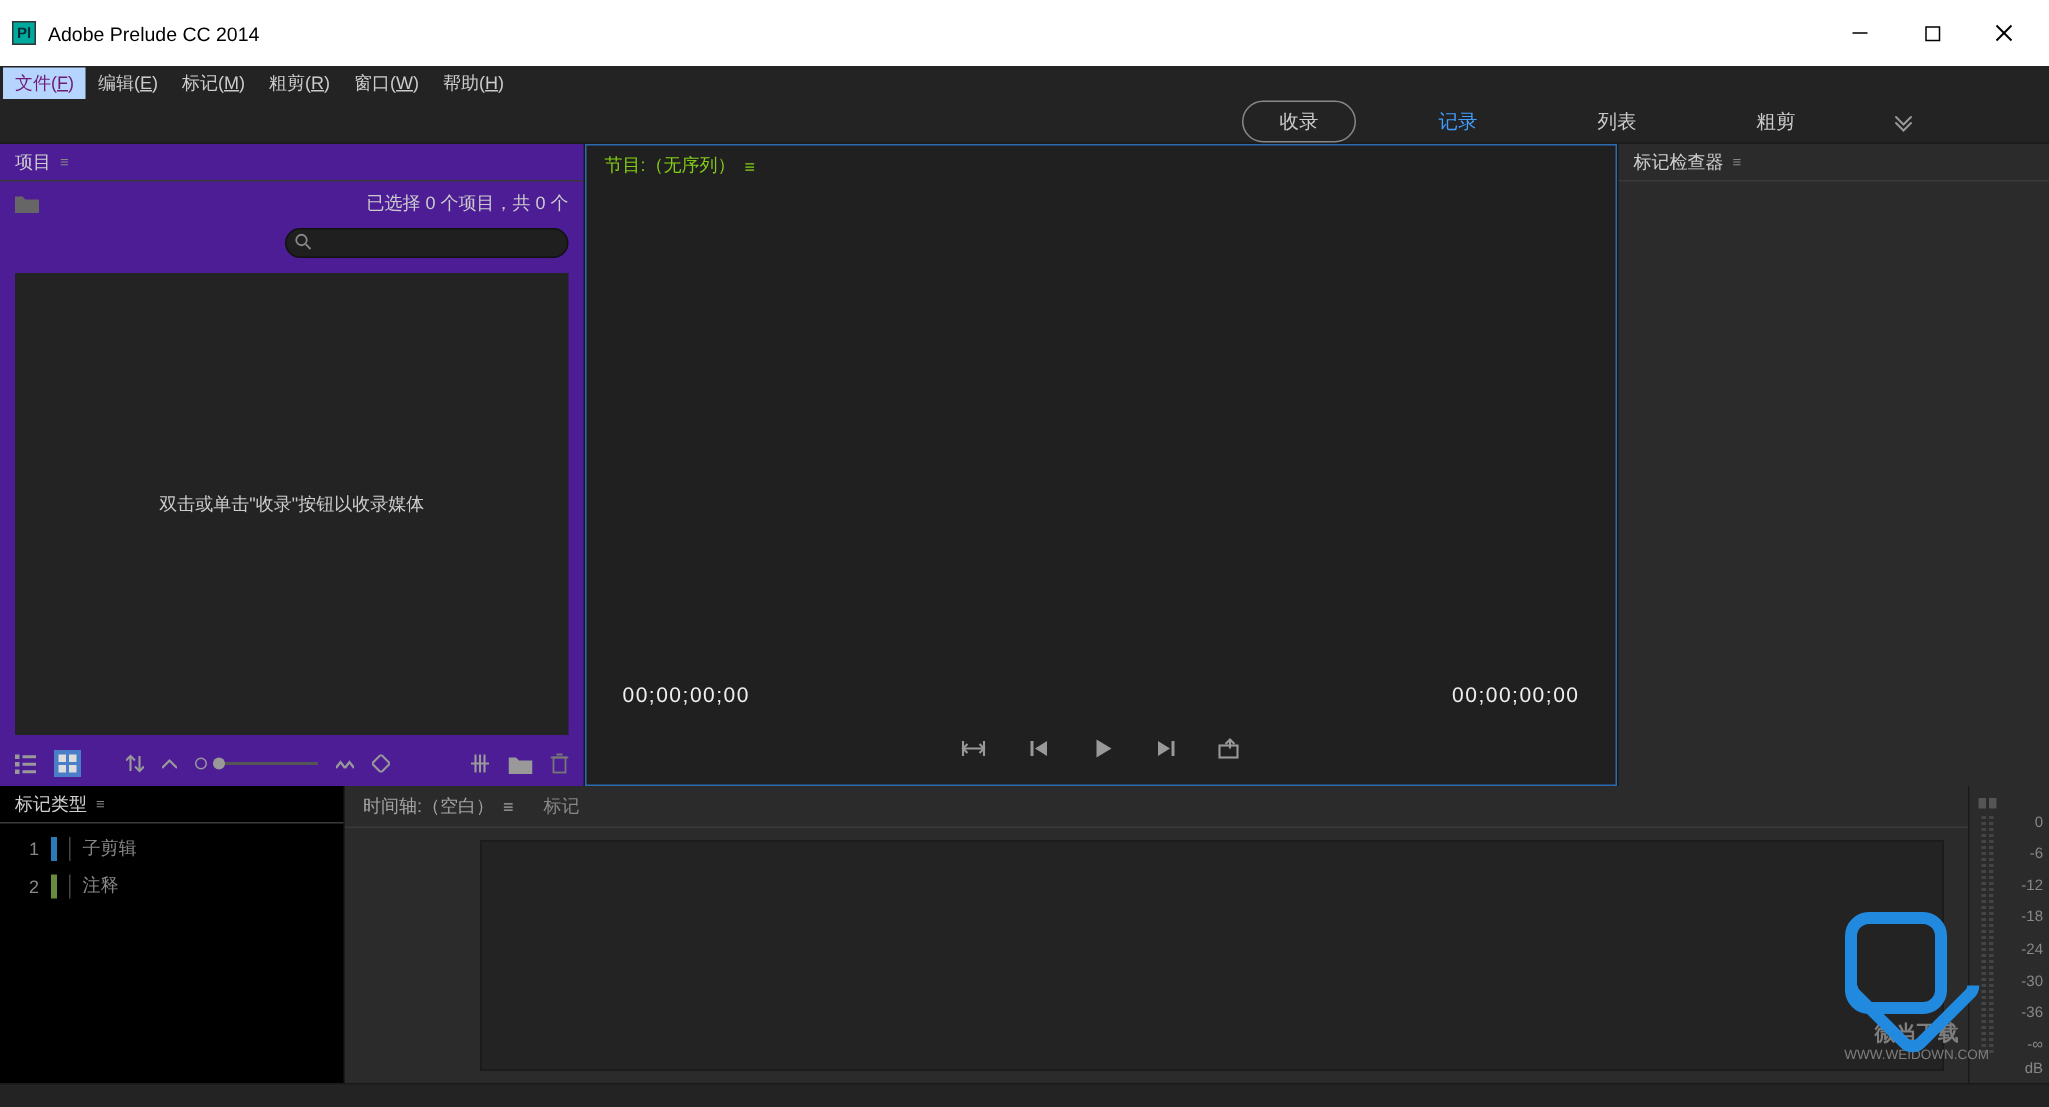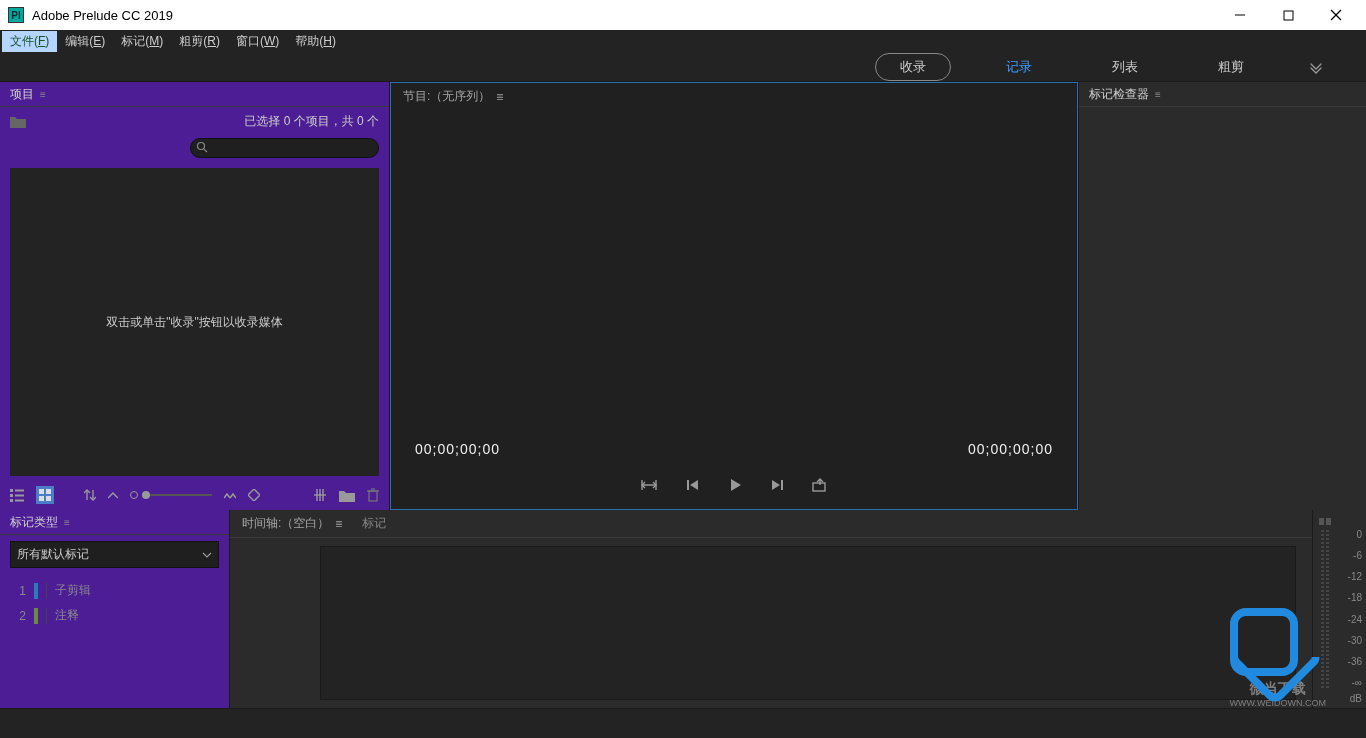--- a/index.html
+++ b/index.html
@@ -1,31 +1,31 @@
 <!DOCTYPE html>
 <html><head>
 <meta charset="utf-8">
 <style>
 * { margin: 0; padding: 0; box-sizing: border-box; font-family: "Microsoft YaHei", Arial, sans-serif; }
 body { background: #232323; width: 1366px; height: 738px; overflow: hidden; user-select: none; }
 
 
-.titlebar { height: 30px; background: #fff; display: flex; align-items: center; padding: 0 8px; font-size: 13px; color: #000; }
+.titlebar { height: 44px; background: #fff; display: flex; align-items: center; padding: 0 8px; font-size: 13px; color: #000; }
 .titlebar .app-icon { width: 16px; height: 16px; background: #00a99d; display: flex; align-items: center; justify-content: center; font-size: 10px; font-weight: bold; color: #002b36; margin-right: 8px; border: 1px solid #333; }
 .titlebar .win-controls { margin-left: auto; display: flex; gap: 20px; padding-right: 8px; }
 .titlebar .win-controls span { width: 28px; display: flex; align-items: center; justify-content: center; cursor: pointer; font-size: 14px; }
 
 
 .menubar { height: 22px; background: #232323; display: flex; align-items: center; padding: 0 2px; font-size: 12px; color: #ccc; }
 .menubar .menu-item { padding: 2px 8px; cursor: pointer; }
-.menubar .menu-item.active { background: #b5d5ff; color: #14532d; }
+.menubar .menu-item.active { background: #b5d5ff; color: #701a75; }
 .menubar .hotkey { text-decoration: underline; }
 
 
-.workspace-bar { height: 30px; background: #232323; display: flex; align-items: center; justify-content: flex-end; padding-right: 33px; gap: 30px; font-size: 13px; color: #ccc; border-bottom: 1px solid #1a1a1a; }
+.workspace-bar { height: 30px; background: #232323; display: flex; align-items: center; justify-content: flex-end; padding-right: 80px; gap: 30px; font-size: 13px; color: #ccc; border-bottom: 1px solid #1a1a1a; }
 .workspace-tab { padding: 4px 24px; cursor: pointer; border: 1px solid transparent; border-radius: 14px; }
 .workspace-tab.outlined { border-color: #888; }
 .workspace-tab.active { color: #3f9dff; }
 .workspace-chevron { color: #888; padding: 0 10px; }
 
 
 .panel-header { height: 24px; display: flex; align-items: center; padding: 0 10px; font-size: 12px; color: #d0d0d0; }
 .panel-header .tab-label { display: flex; align-items: center; gap: 6px; }
 .panel-header .menu-lines { color: #888; font-size: 10px; letter-spacing: -1px; }
 .panel-hr { border-top: 1px solid #3a3a3a; }
@@ -46,32 +46,32 @@
 .proj-search .search-ico { position: absolute; left: 6px; top: 3px; color: #888; font-size: 11px; }
 .proj-bin { flex: 1; margin: 4px 10px; background: #232323; display: flex; align-items: center; justify-content: center; font-size: 12px; color: #ccc; }
 .proj-bottom { height: 30px; display: flex; align-items: center; padding: 0 10px; gap: 12px; color: #999; font-size: 13px; }
 .proj-bottom .spacer { flex: 1; }
 .proj-bottom .icon-view.active { background: #4a7ec8; padding: 2px; }
 .proj-bottom .track { width: 70px; height: 2px; background: #555; position: relative; display: inline-block; }
 .proj-bottom .track .knob { position: absolute; width: 8px; height: 8px; background: #999; border-radius: 50%; top: -3px; left: 0; }
 
 
 .program-inner { position: absolute; inset: 0; border: 1px solid #2b6cb0; background: #202020; display: flex; flex-direction: column; }
-.prog-header { padding: 5px 12px; font-size: 12px; color: #a3a3a3; display: flex; align-items: center; gap: 6px; }
+.prog-header { padding: 5px 12px; font-size: 12px; color: #84cc16; display: flex; align-items: center; gap: 6px; }
 .prog-canvas { flex: 1; }
 .prog-times { display: flex; justify-content: space-between; padding: 6px 24px 12px; font-size: 14px; color: #eee; letter-spacing: 1px; }
 .prog-controls { height: 40px; display: flex; align-items: center; justify-content: center; gap: 28px; color: #999; font-size: 14px; padding-bottom: 8px;}
 .prog-controls .ctrl { cursor: pointer; }
 
 
 .inspector-body { padding: 8px 12px; font-size: 12px; color: #bbb; }
 
 
 .bottom-row { display: flex; height: 198px; }
-.marker-types { width: 230px; background: #4c1d95; border-right: 1px solid #1a1a1a; display: flex; flex-direction: column; }
+.marker-types { width: 230px; background: #000000; border-right: 1px solid #1a1a1a; display: flex; flex-direction: column; }
 .marker-select-wrap { padding: 6px 10px; }
 .marker-select { width: 100%; background: #1f1f1f; border: 1px solid #111; color: #ccc; font-size: 12px; padding: 4px 6px; display: flex; justify-content: space-between; align-items: center; cursor: pointer; }
 .marker-list { padding: 4px 10px; font-size: 12px; color: #888; }
 .marker-item { display: flex; align-items: center; gap: 8px; padding: 4px 0; }
 .marker-item .num { width: 16px; text-align: right; color: #888; }
 .marker-item .bar { width: 4px; height: 16px; }
 .marker-item .sep { width:1px; height:16px; background:#444; }
 
 .timeline-panel { flex: 1; background: #2b2b2b; display: flex; flex-direction: column; }
 .timeline-tabs { display: flex; align-items: center; gap: 20px; padding: 5px 12px; font-size: 12px; color: #bbb; }
@@ -102,21 +102,21 @@
 .watermark .cn { font-weight: bold; font-size: 14px; color: #888; }
 .watermark .url { color: #888; font-size: 9px; }
 
 svg { display: block; }
 </style>
 </head>
 <body>
 
 <div class="titlebar">
   <div class="app-icon">Pl</div>
-  <div>Adobe Prelude CC 2019</div>
+  <div>Adobe Prelude CC 2014</div>
   <div class="win-controls">
     <span>
       <svg width="12" height="12" viewBox="0 0 12 12">
           <line x1="1" y1="6" x2="11" y2="6" stroke="#000" stroke-width="1"></line>
         </svg>
     </span>
     <span>
       <svg width="11" height="11" viewBox="0 0 11 11">
           <rect x="1" y="1" width="9" height="9" fill="none" stroke="#000" stroke-width="1"></rect>
         </svg>
@@ -318,28 +318,20 @@
 <div class="bottom-row">
 
   <div class="marker-types">
     <div class="panel-header">
       <div class="tab-label">
         <span>标记类型</span>
           <span class="menu-lines">≡</span>
       </div>
     </div>
     <div class="panel-hr"></div>
-    <div class="marker-select-wrap">
-      <div class="marker-select">
-        <span>所有默认标记</span>
-        <svg width="10" height="6" viewBox="0 0 10 6">
-            <polyline points="1,1 5,5 9,1" fill="none" stroke="#999" stroke-width="1.2"></polyline>
-          </svg>
-      </div>
-    </div>
     <div class="marker-list">
       <div class="marker-item">
         <span class="num">1</span>
         <span class="bar" style="background:#2b7bb9"></span>
         <span class="sep"></span>
         <span>子剪辑</span>
       </div>
       <div class="marker-item">
         <span class="num">2</span>
         <span class="bar" style="background:#6a8a3f"></span>

